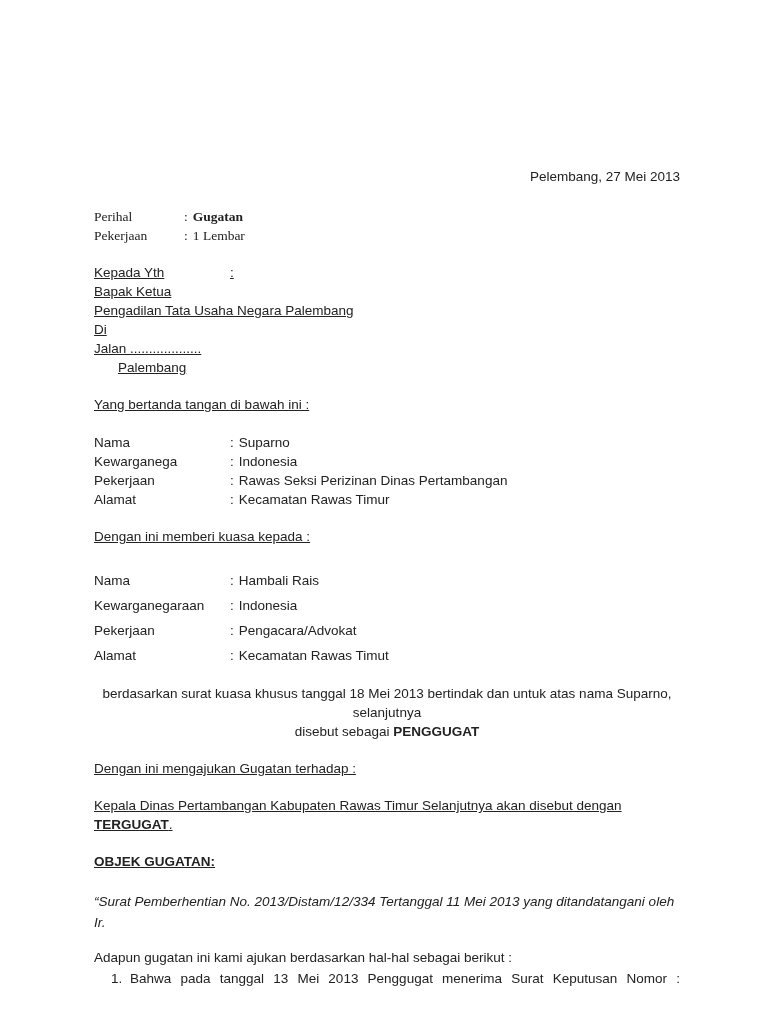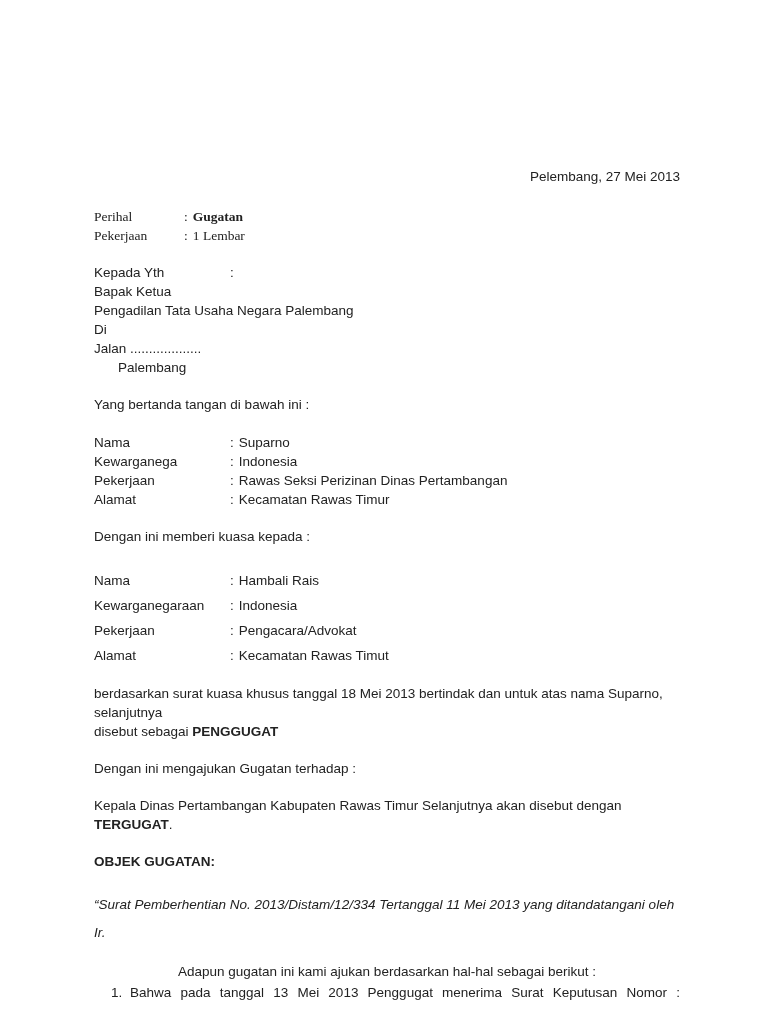--- a/index.html
+++ b/index.html
@@ -11,30 +11,30 @@
     font-size:13.5px; line-height:19px; color:#222222;
   }
   .content { position:absolute; left:94px; top:0; width:586px; }
   .date { text-align:right; padding-top:151px; }
   .b { font-weight:bold; }
   .row { display:flex; }
   .lbl-90  { width:90px;  flex:none; }
   .lbl-136 { width:136px; flex:none; }
   .sep { margin-right:5px; }
   .mt2  { margin-top:2px; }
-  .mt15 { margin-top:15px;text-align:center; }
-  .mt16 { margin-top:16px; }
-  .mt18 { margin-top:18px; }
+  .mt15 { margin-top:15px; }
+  .mt16 { margin-top:16px;text-align:center; }
+  .mt18 { margin-top:18px;text-decoration:underline; }
   .mt19 { margin-top:19px; }
   .mt20 { margin-top:20px; }
   .mt21 { margin-top:21px;font-family:Liberation Serif, serif; }
   .mt22 { margin-top:22px; }
   .indent { padding-left:24px; }
   .sp15 .row { line-height:25px; }
-  .quote { font-style:italic; line-height:28px; }
+  .quote { font-style:italic; line-height:21px; }
   .li { display:flex; }
   .li-num { width:36px; flex:none; padding-left:17px; }
   .li-body { flex:1; }
   .jline { text-align:justify; text-align-last:justify; }
 </style>
 </head>
 <body>
 
 <div class="page">
   <div class="content">

